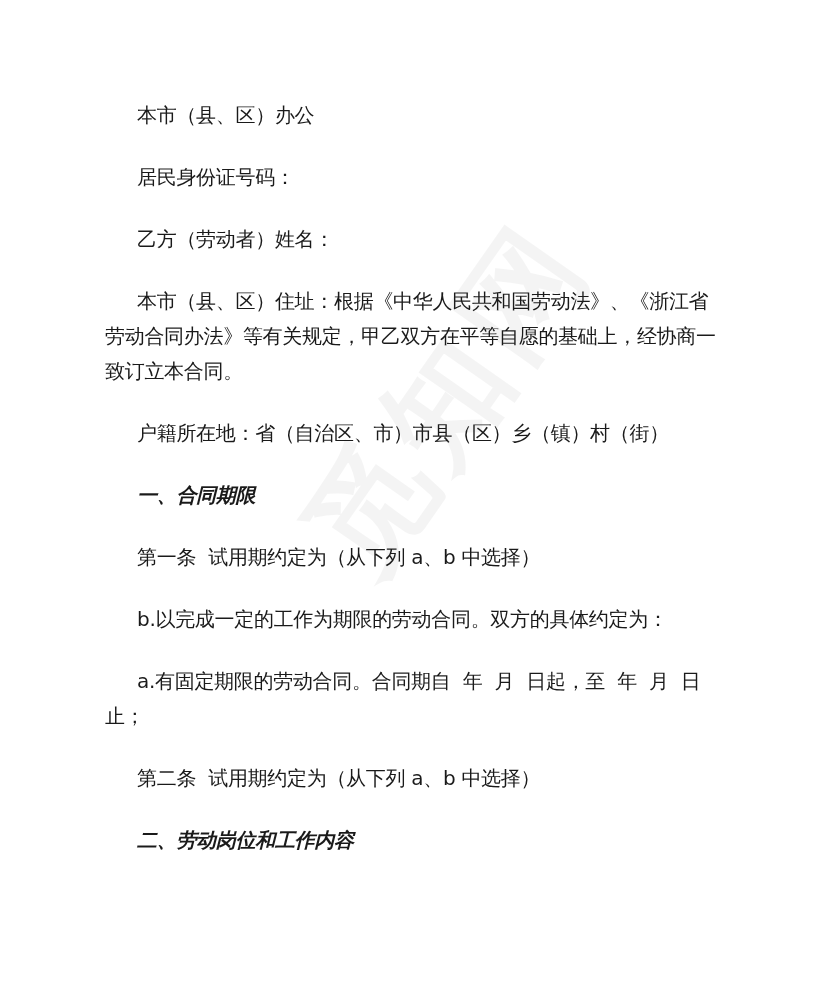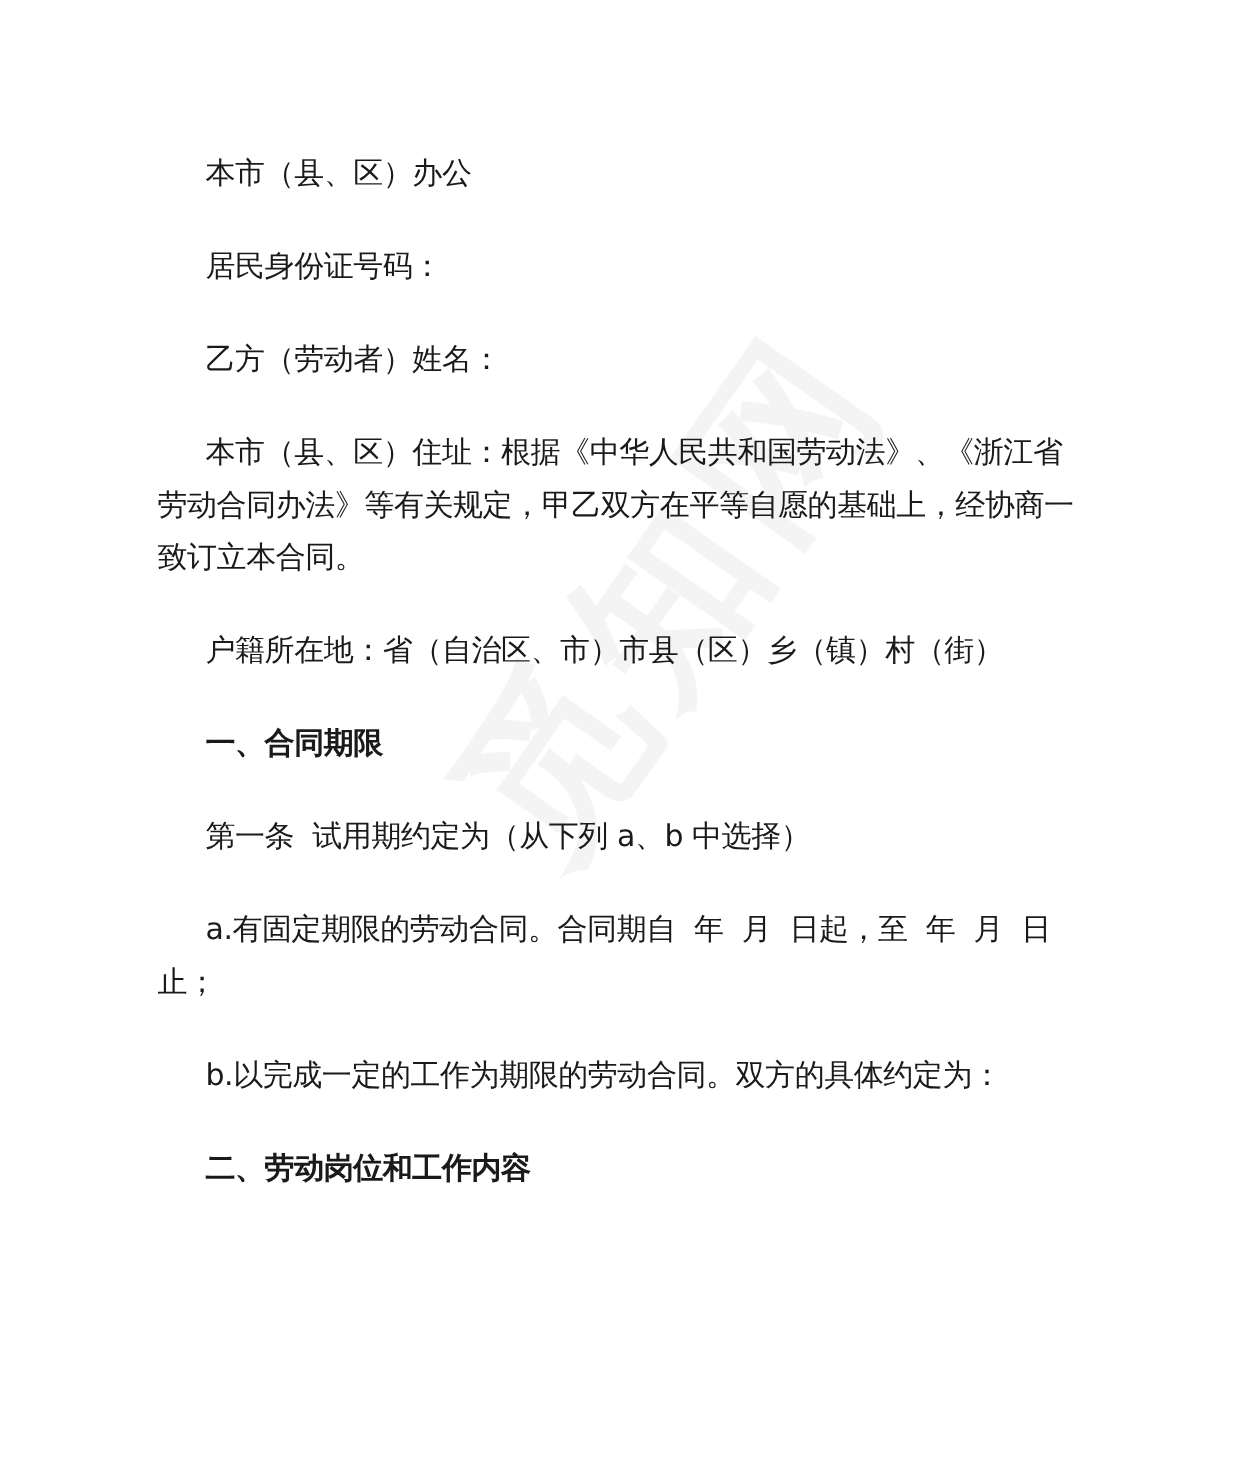--- a/index.html
+++ b/index.html
@@ -7,38 +7,39 @@
     width: 830px; height: 986px; background: #ffffff; position: relative; overflow: hidden;
     font-family: "DejaVu Sans", "Liberation Sans", sans-serif;
     color: #1a1a1a;
   }
   .page { position: absolute; left: 0; top: 0; width: 830px; height: 986px; }
   .content { position: absolute; left: 105px; top: 86px; width: 622px; }
   .para {
     font-size: 20px; line-height: 35px; text-indent: 32px; margin: 12px 0 27px 0;
     letter-spacing: -0.3px; white-space: pre-wrap;
   }
-  .para.heading { font-weight: bold; }
+  .para.heading { font-weight: bold; font-style: italic; }
   .watermark {
     position: absolute; left: 260px; top: 330px; width: 360px; height: 160px;
     font-size: 120px; font-weight: bold; color: rgba(0,0,0,0.045);
     transform: rotate(-55deg); transform-origin: center center; white-space: nowrap;
     letter-spacing: 10px; line-height: 160px; text-align: center; pointer-events: none;
   }
 </style>
 </head>
 <body>
 
 <div class="page">
   <div class="watermark">觅知网</div>
   <div class="content">
     <p class="para">本市（县、区）办公</p>
     <p class="para">居民身份证号码：</p>
     <p class="para">乙方（劳动者）姓名：</p>
     <p class="para">本市（县、区）住址：根据《中华人民共和国劳动法》、《浙江省劳动合同办法》等有关规定，甲乙双方在平等自愿的基础上，经协商一致订立本合同。</p>
     <p class="para">户籍所在地：省（自治区、市）市县（区）乡（镇）村（街）</p>
     <p class="para heading">一、合同期限</p>
     <p class="para">第一条  试用期约定为（从下列 a、b 中选择）</p>
+    <p class="para">b.以完成一定的工作为期限的劳动合同。双方的具体约定为：</p>
     <p class="para">a.有固定期限的劳动合同。合同期自  年  月  日起，至  年  月  日止；</p>
-    <p class="para">b.以完成一定的工作为期限的劳动合同。双方的具体约定为：</p>
+    <p class="para">第二条  试用期约定为（从下列 a、b 中选择）</p>
     <p class="para heading">二、劳动岗位和工作内容</p>
   </div>
 </div>
 
 </body></html>

